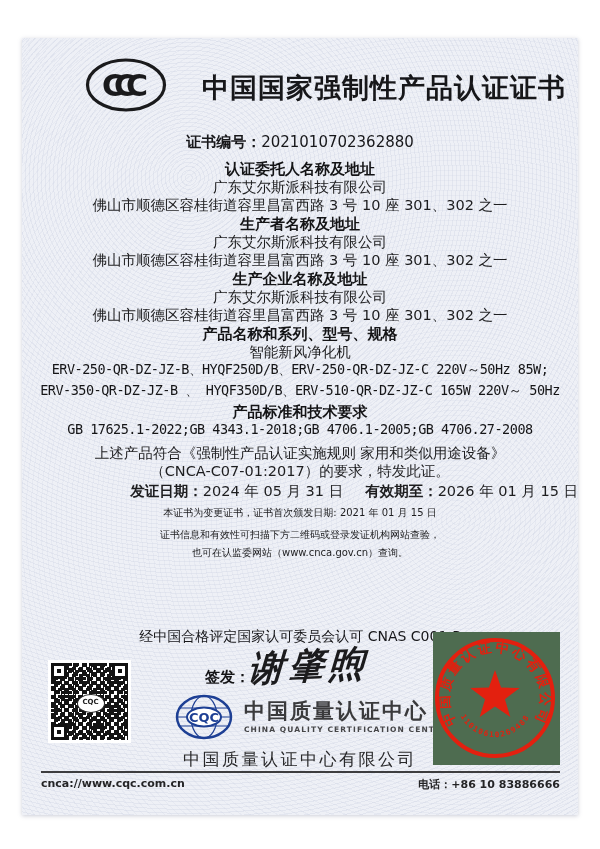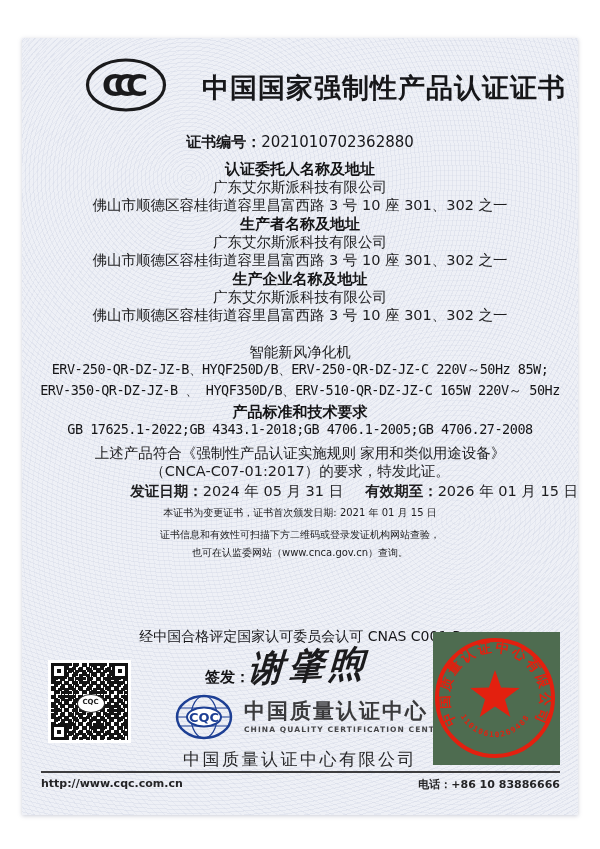--- a/index.html
+++ b/index.html
@@ -80,20 +80,21 @@
   <div class="abs body-t" style="top:158px;">佛山市顺德区容桂街道容里昌富西路 3 号 10 座 301、302 之一</div>
 
   <div class="abs sec-h" style="top:177px;">生产者名称及地址</div>
   <div class="abs body-t" style="top:195px;">广东艾尔斯派科技有限公司</div>
   <div class="abs body-t" style="top:213px;">佛山市顺德区容桂街道容里昌富西路 3 号 10 座 301、302 之一</div>
 
   <div class="abs sec-h" style="top:232px;">生产企业名称及地址</div>
   <div class="abs body-t" style="top:250px;">广东艾尔斯派科技有限公司</div>
   <div class="abs body-t" style="top:268px;">佛山市顺德区容桂街道容里昌富西路 3 号 10 座 301、302 之一</div>
 
+  <div class="abs sec-h" style="top:287px;">产品名称和系列、型号、规格</div>
   <div class="abs body-t" style="top:305px;">智能新风净化机</div>
   <div class="abs mono" style="top:323px;">ERV-250-QR-DZ-JZ-B、HYQF250D/B、ERV-250-QR-DZ-JZ-C 220V～50Hz 85W;</div>
   <div class="abs mono" style="top:344px;">ERV-350-QR-DZ-JZ-B 、 HYQF350D/B、ERV-510-QR-DZ-JZ-C 165W 220V～ 50Hz</div>
 
   <div class="abs sec-h" style="top:365px;">产品标准和技术要求</div>
   <div class="abs mono" style="top:383px;">GB 17625.1-2022;GB 4343.1-2018;GB 4706.1-2005;GB 4706.27-2008</div>
 
   <div class="abs body-t" style="top:406px;">上述产品符合《强制性产品认证实施规则 家用和类似用途设备》</div>
   <div class="abs body-t" style="top:424px;text-align:center;">（CNCA-C07-01:2017）的要求，特发此证。</div>
 
@@ -148,17 +149,17 @@
     <text font-size="13.5" font-weight="bold" fill="#e3200f" letter-spacing="3" font-family="DejaVu Sans, sans-serif">
       <textPath href="#sealTopArc" startOffset="50%" text-anchor="middle">中国质量认证中心有限公司</textPath>
     </text>
     <text font-size="7.5" font-weight="bold" fill="#e3200f" letter-spacing="1.5" font-family="DejaVu Sans Mono, monospace">
       <textPath href="#sealBottomArc" startOffset="50%" text-anchor="middle">11010610269488</textPath>
     </text>
   </svg>
 
   <div class="divider"></div>
   <div class="footer">
-    <span>http://www.cqc.com.cn</span>
+    <span>cnca://www.cqc.com.cn</span>
     <span>电话：+86 10 83886666</span>
   </div>
 
 </div>
 
 </body></html>

